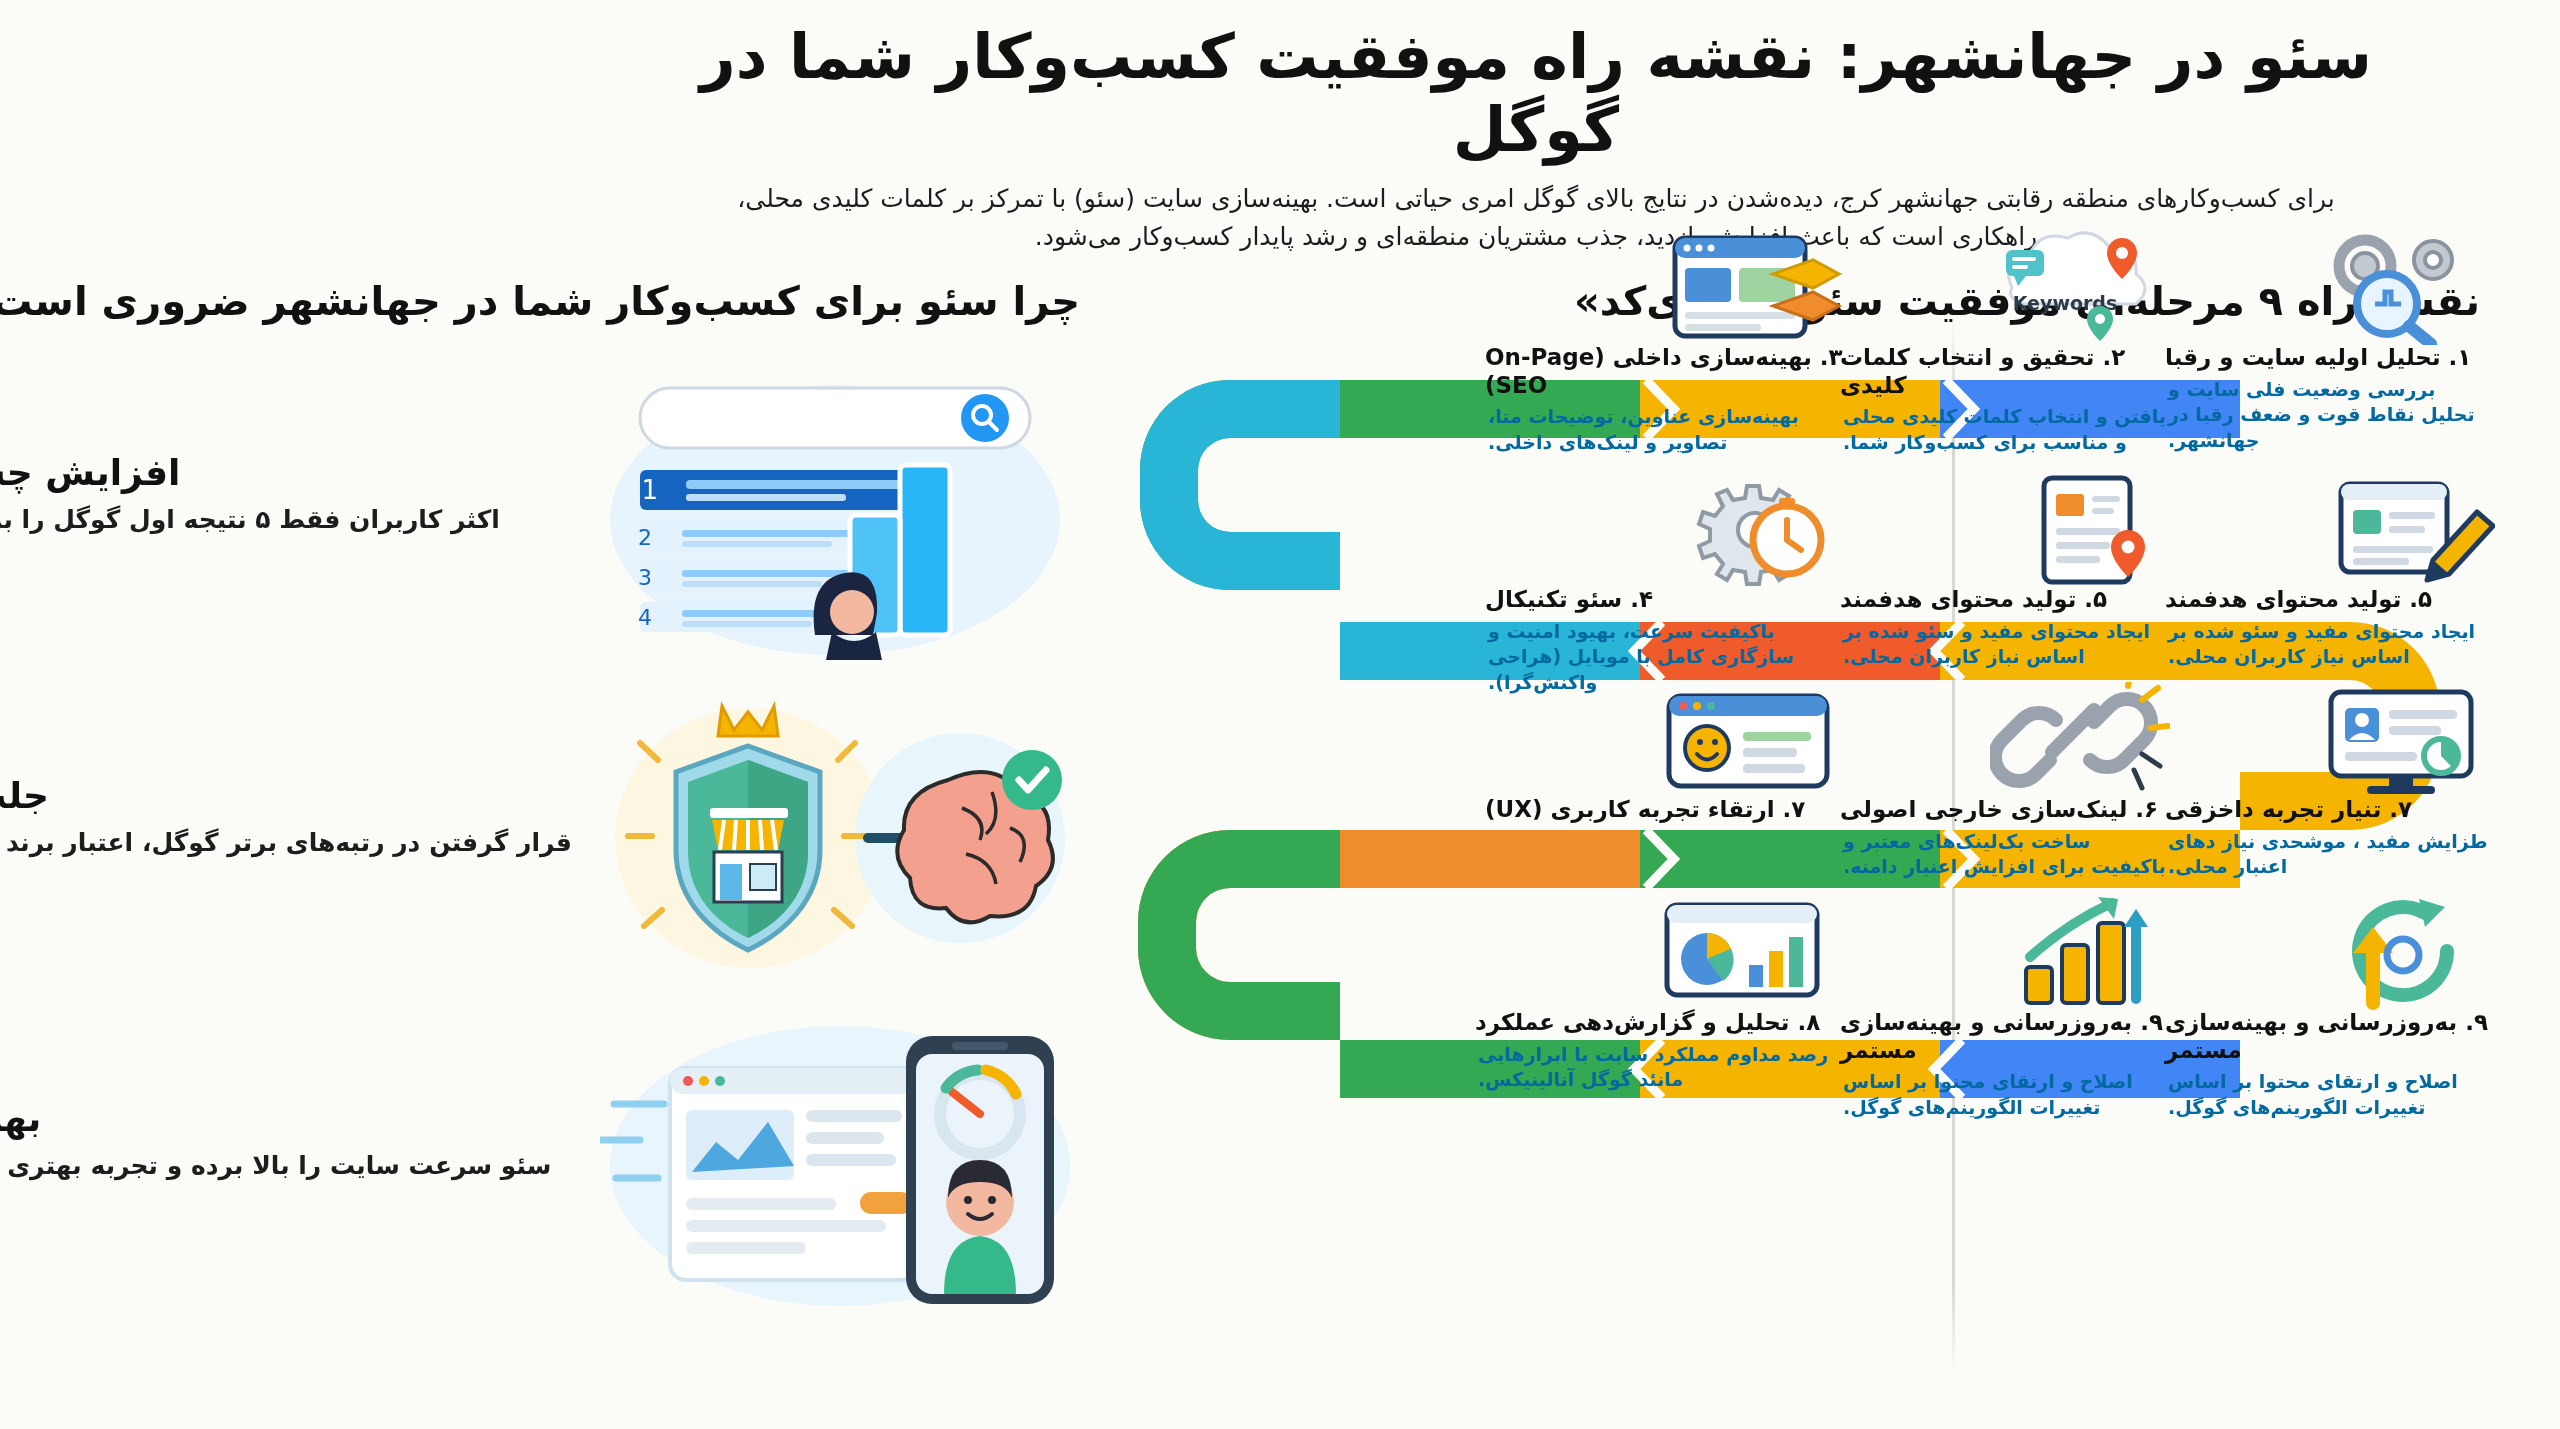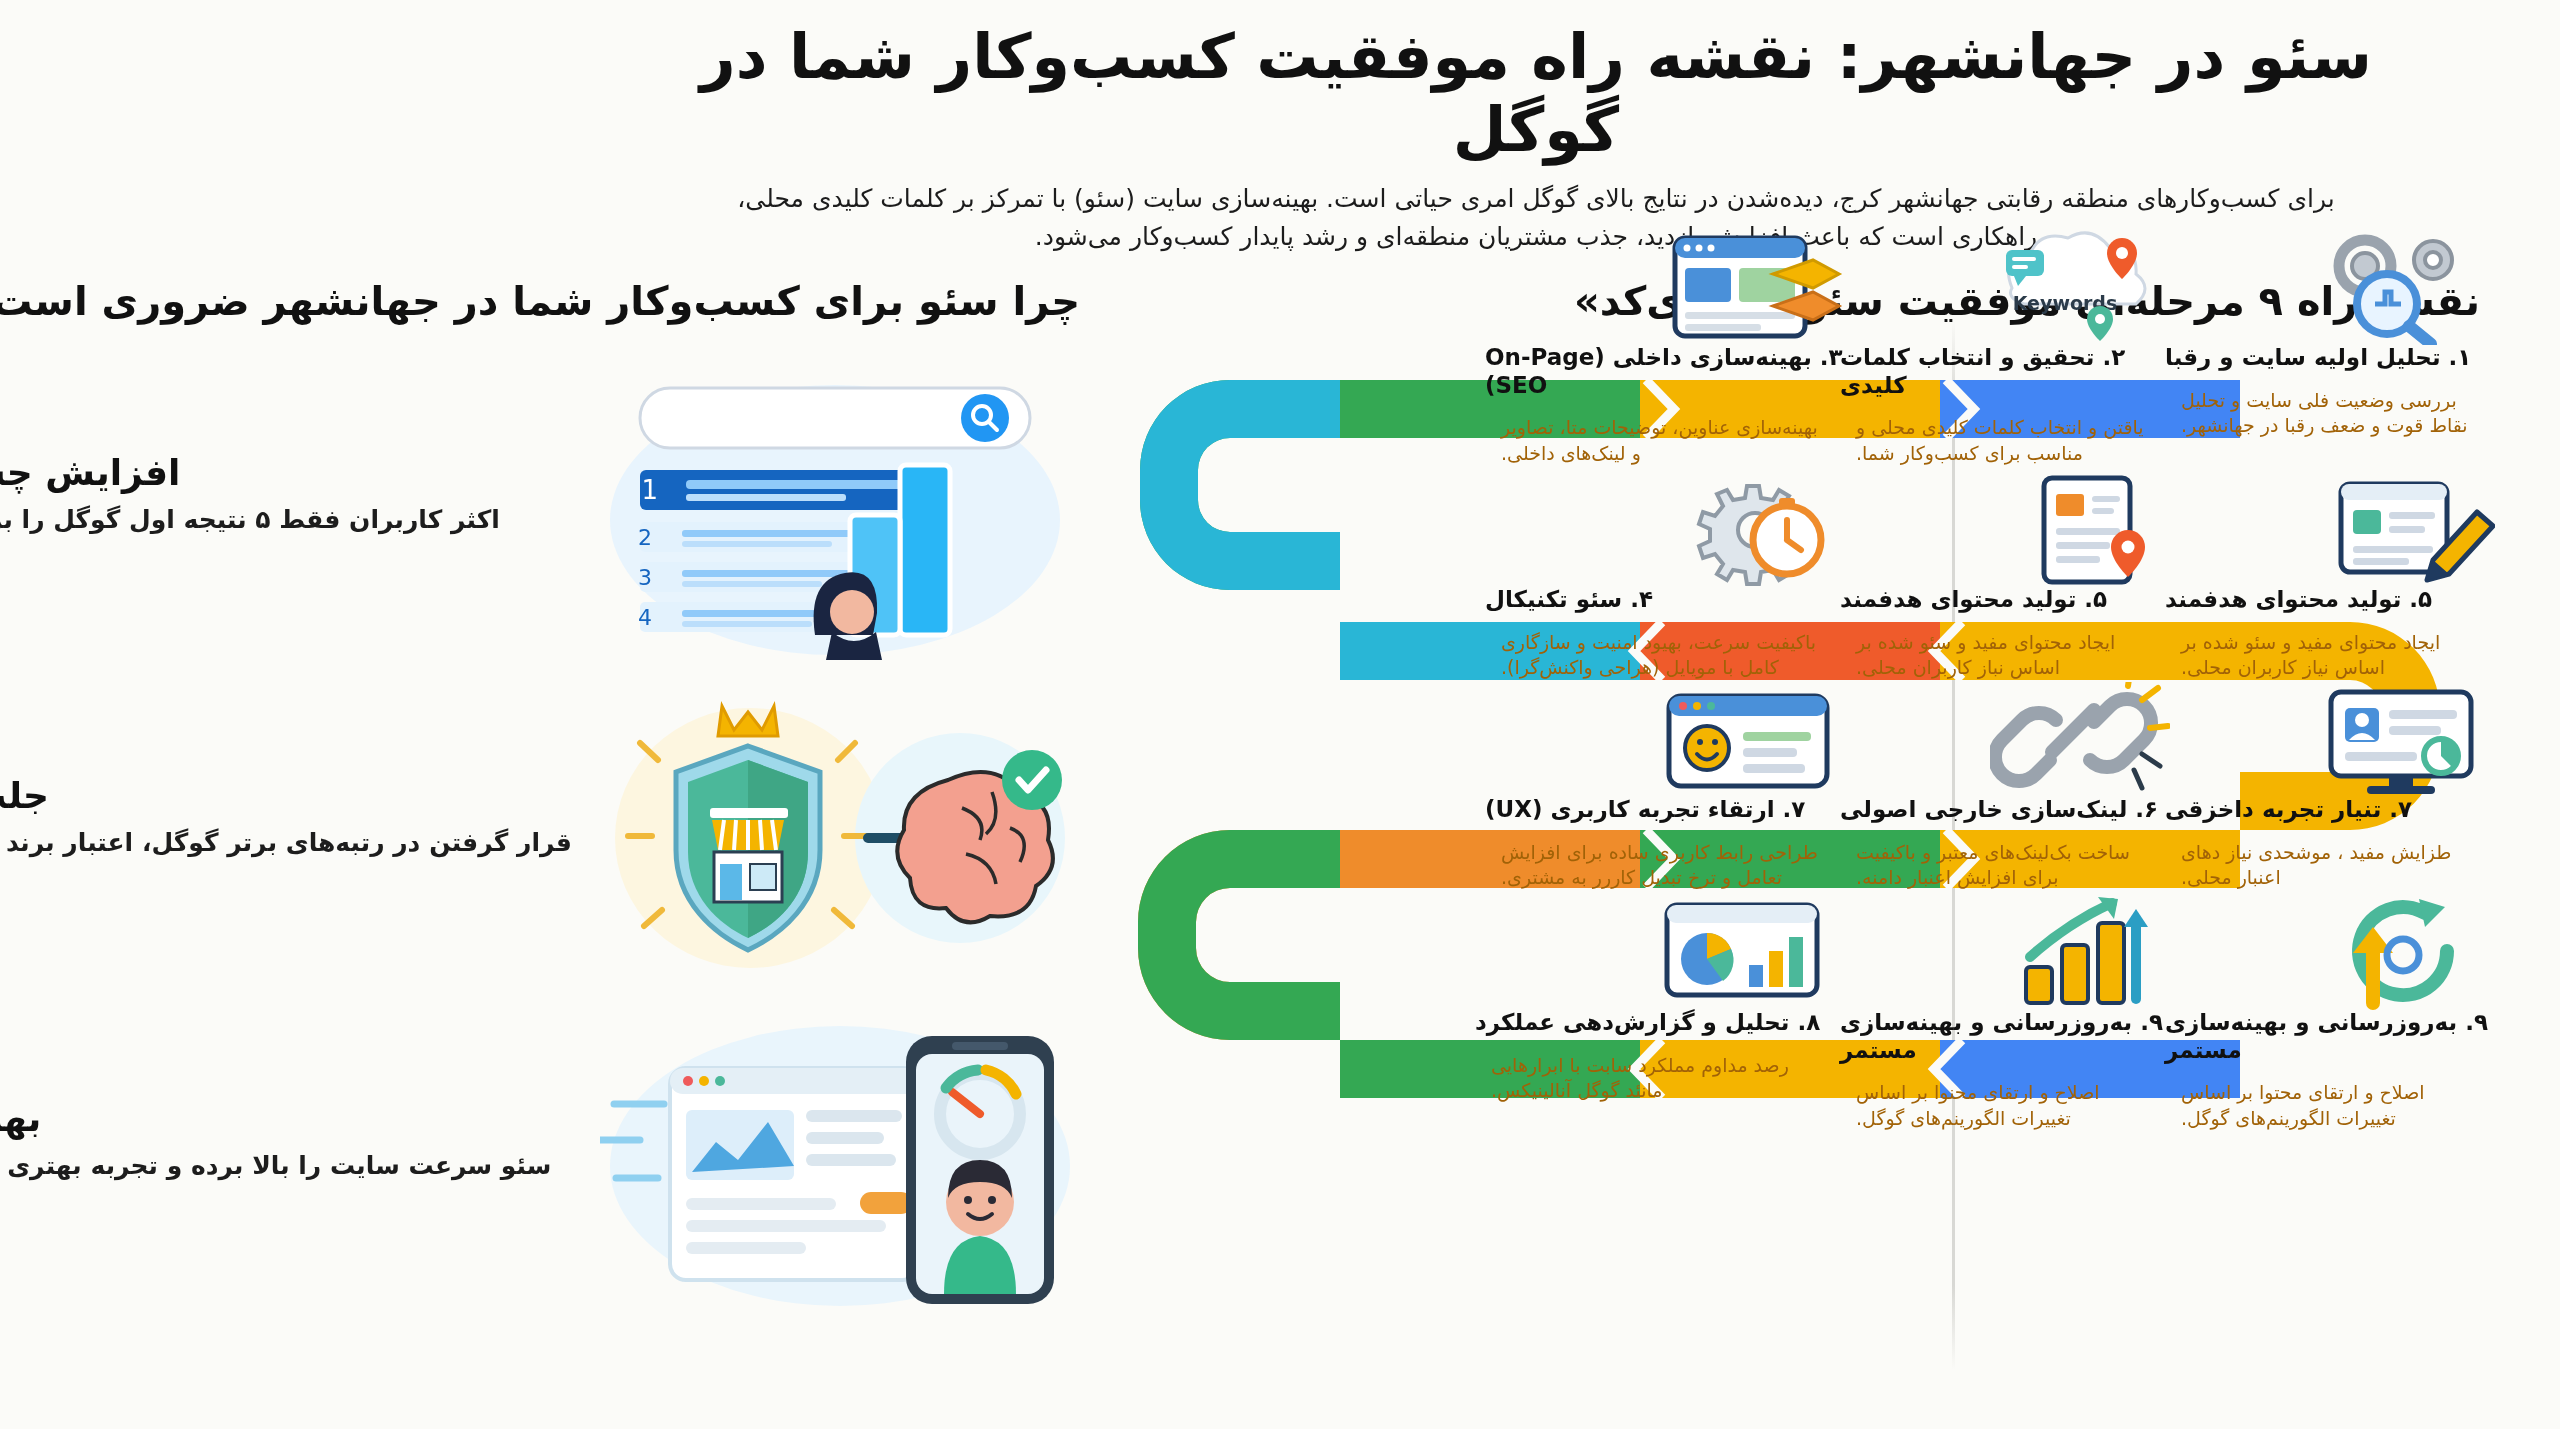--- a/index.html
+++ b/index.html
@@ -44,21 +44,21 @@
   .benefit h3{margin:0 0 8px 0;font-size:36px;font-weight:800;color:#111;line-height:1.2;}
   .benefit p{margin:0;font-size:25px;font-weight:700;line-height:1.42;color:#1d1d1d;}
 
   
   .road{position:absolute;top:350px;right:60px;width:1390px;height:1040px;}
   .road svg{position:absolute;inset:0;}
   .steps{position:absolute;inset:0;}
   .step{position:absolute;width:330px;text-align:left;}
   .step .icon{height:110px;display:flex;align-items:flex-end;justify-content:center;margin-bottom:4px;}
   .step h4{margin:0 0 5px 0;font-size:23px;font-weight:700;color:#111;line-height:1.2;}
-  .step p{margin:16px;font-size:19px;font-weight:400;line-height:1.35;color:#a16207;}
+  .step p{margin:3px;font-size:19px;font-weight:700;line-height:1.35;color:#0369a1;}
 </style>
 </head>
 <body>
 
 <div class="page">
 
   <div class="header">
     <h1 class="main-title">سئو در جهانشهر: نقشه راه موفقیت کسب‌وکار شما در گوگل</h1>
     <p class="subtitle">برای کسب‌وکارهای منطقه رقابتی جهانشهر کرج، دیده‌شدن در نتایج بالای گوگل امری حیاتی است. بهینه‌سازی سایت (سئو) با تمرکز بر کلمات کلیدی محلی، راهکاری است که باعث افزایش بازدید، جذب مشتریان منطقه‌ای و رشد پایدار کسب‌وکار می‌شود.</p>
   </div>
@@ -372,21 +372,20 @@
             <circle cx="62" cy="66" r="22" fill="#f4b400" stroke="#1f3a5f" stroke-width="4"></circle>
             <circle cx="55" cy="60" r="3" fill="#1f3a5f"></circle>
               <circle cx="70" cy="60" r="3" fill="#1f3a5f"></circle>
             <path d="M52 72 q10 11 20 0" stroke="#1f3a5f" stroke-width="4" fill="none" stroke-linecap="round"></path>
             <rect x="98" y="50" width="68" height="9" rx="4" fill="#9fd3a0"></rect>
             <rect x="98" y="66" width="54" height="9" rx="4" fill="#cfd8e3"></rect>
             <rect x="98" y="82" width="62" height="9" rx="4" fill="#cfd8e3"></rect>
           </svg>
         </div>
         <h4>۷. ارتقاء تجربه کاربری (UX)</h4>
-        <p>طراحی رابط کاربری ساده برای افزایش تعامل و ترخ تبدیل کاررر به مشتری.</p>
       </div>
 
       <div class="step" style="right:5px;top:332px;">
         <div class="icon">
           <svg width="190" height="115" viewBox="0 0 190 115">
             <rect x="26" y="10" width="140" height="84" rx="10" fill="#fff" stroke="#1f3a5f" stroke-width="5"></rect>
             <rect x="84" y="94" width="24" height="12" fill="#1f3a5f"></rect>
             <rect x="62" y="104" width="68" height="8" rx="4" fill="#1f3a5f"></rect>
             <rect x="40" y="26" width="34" height="34" rx="5" fill="#4a90d9"></rect>
             <circle cx="57" cy="38" r="7" fill="#fff"></circle>

